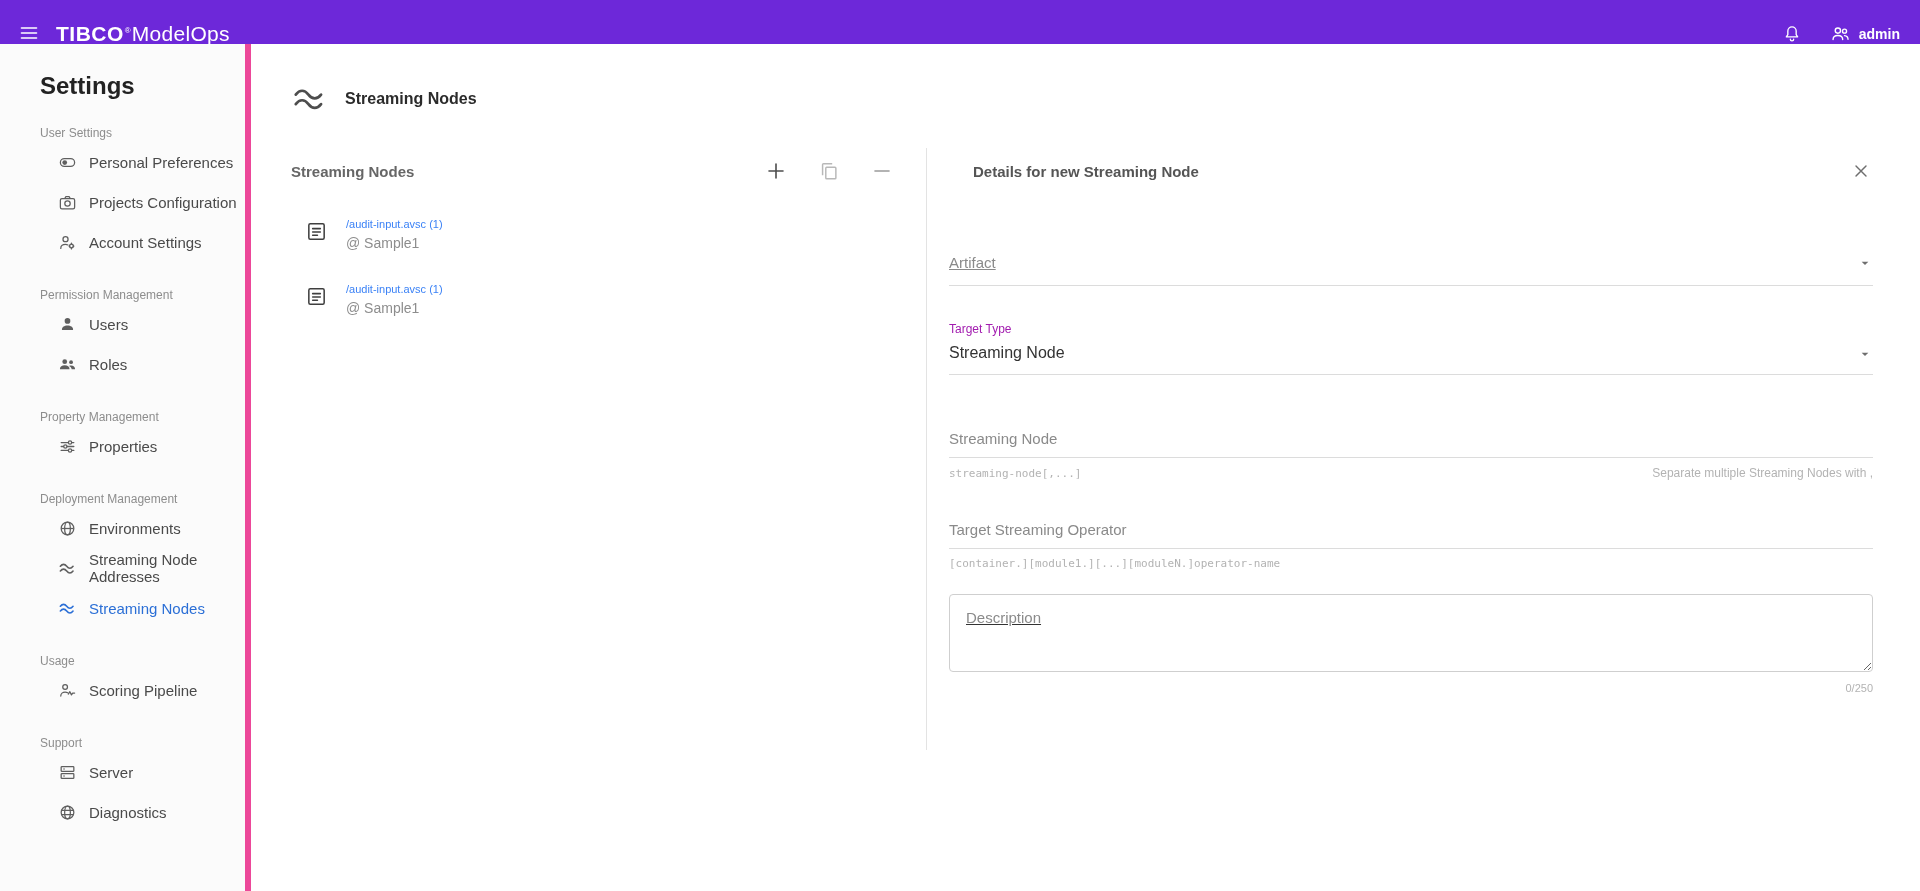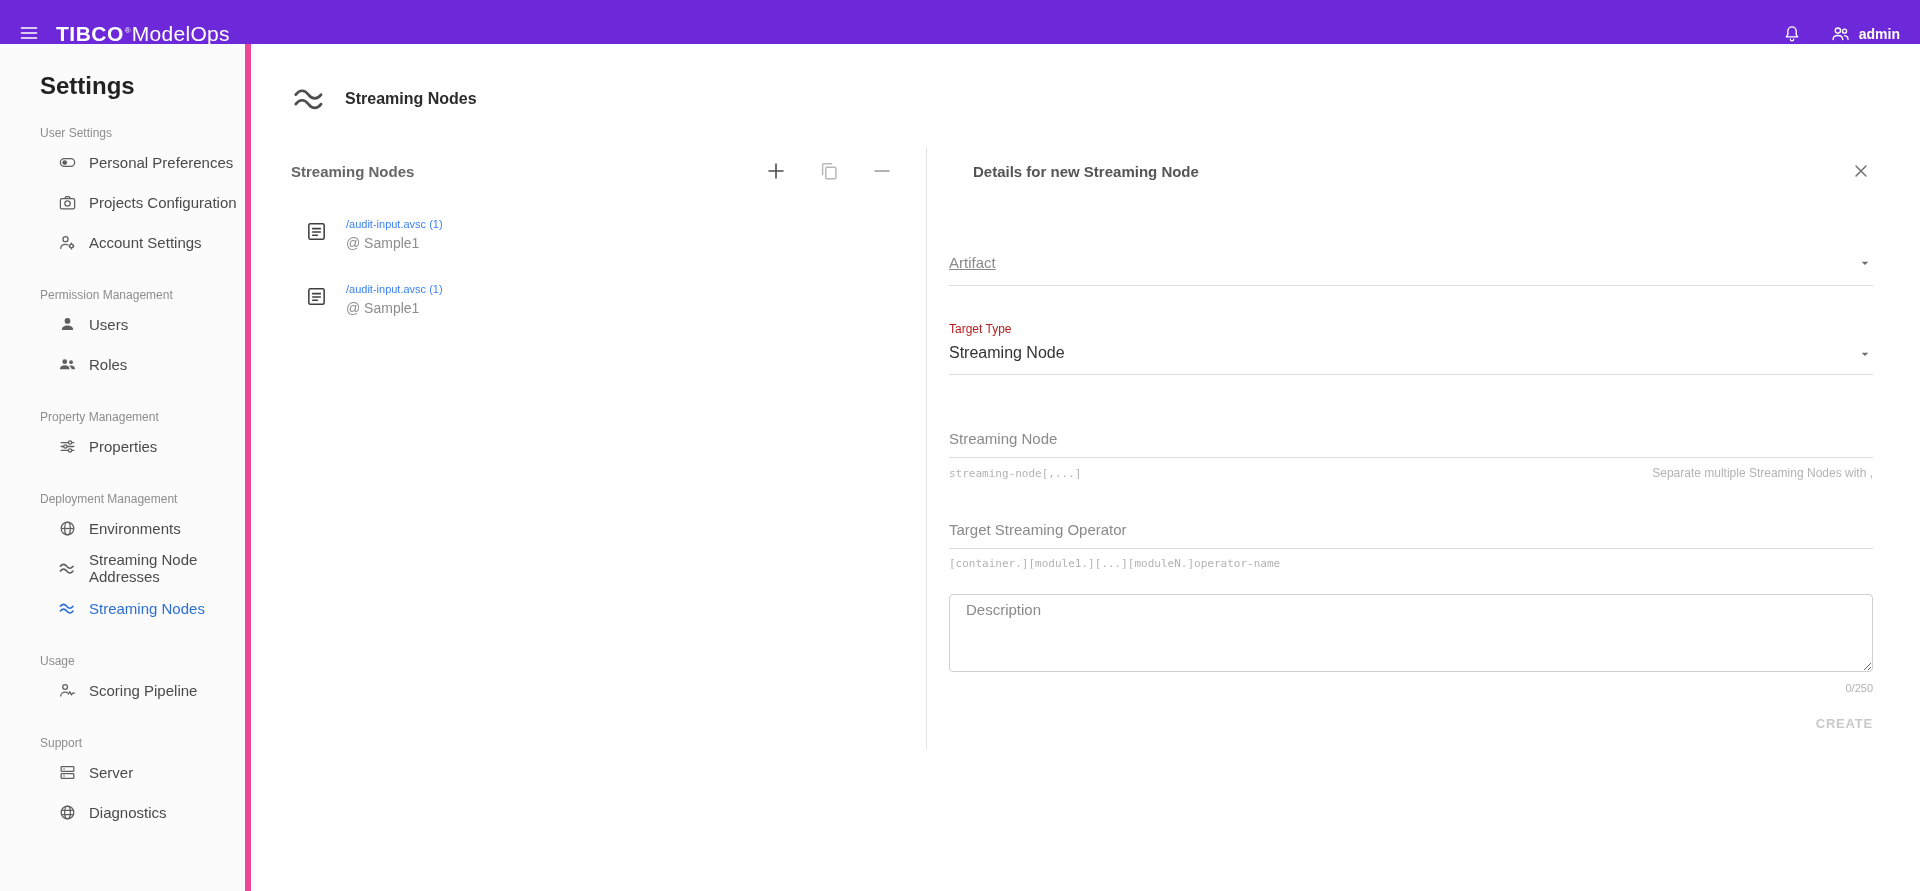--- a/index.html
+++ b/index.html
@@ -66,36 +66,36 @@
   .details-title { font-size:15px; font-weight:700; color:#555;margin-left:24px; }
   .close-btn { margin-left:auto; background:none; border:none; cursor:pointer; color:#6e6e6e; display:flex; padding:2px; }
 
   .fld-row { display:flex; align-items:center; }
   .caret { margin-left:auto; color:#6e6e6e; display:flex; flex:none; }
 
   .select-field { margin-top:60px; border-bottom:1px solid #dcdcdc; padding-bottom:14px; cursor:pointer; }
   .select-placeholder { font-size:15px; color:#8a8a8a;text-decoration:underline; }
 
   .labeled-select { margin-top:36px; border-bottom:1px solid #dcdcdc; padding-bottom:12px; cursor:pointer; }
-  .small-label { font-size:12px; color:#b91c1c; }
+  .small-label { font-size:12px; color:#a21caf; }
   .select-value { font-size:16px; color:#333; margin-top:8px; }
   .labeled-select .value-row { display:flex; align-items:flex-end; }
 
   .text-field { width:100%; border:none; border-bottom:1px solid #dcdcdc; background:transparent;
     font-family:"Liberation Sans", sans-serif; font-size:15px; color:#333; padding:5px 0 10px 0; outline:none; display:block; }
   .text-field::placeholder { color:#8a8a8a; opacity:1; }
   .field-1 { margin-top:50px; }
   .field-2 { margin-top:36px; }
 
   .hint-row { display:flex; align-items:baseline; margin-top:8px; }
   .hint-mono { font-family:"DejaVu Sans Mono", monospace; font-size:11px; color:#b3b3b3; }
   .hint-right { margin-left:auto; font-size:12px; color:#b3b3b3; }
 
   .desc-area { margin-top:24px; width:100%; height:78px; border:1px solid #cfcfcf; border-radius:4px;
-    font-family:"Liberation Sans", sans-serif; font-size:15px; color:#333; padding:6px 16px; outline:none; resize:both; }
+    font-family:"Liberation Sans", sans-serif; font-size:15px; color:#333; padding:14px 16px; outline:none; resize:both;text-decoration:underline; }
   .desc-area::placeholder { color:#8a8a8a; opacity:1; }
 
   .counter-row { display:flex; margin-top:6px;align-items:flex-end; }
   .char-counter { margin-left:auto; font-size:11px; color:#b3b3b3; }
 
   .create-row { display:flex; margin-top:22px; }
   .create-btn { margin-left:auto; background:none; border:none; font-family:"Liberation Sans", sans-serif;
     font-size:13px; letter-spacing:.8px; color:#c9c9c9; cursor:default; font-weight:700; }
 
   svg { display:block; }
@@ -396,19 +396,16 @@
         <div class="hint-row">
           <span class="hint-mono">[container.][module1.][...][moduleN.]operator-name</span>
         </div>
 
         
         <textarea class="desc-area" placeholder="Description" style=""></textarea>
         <div class="counter-row">
           <span class="char-counter">0/250</span>
         </div>
 
-        <div class="create-row">
-          <button class="create-btn">CREATE</button>
-        </div>
       </section>
     </div>
   </main>
 </div>
 
 </body></html>

